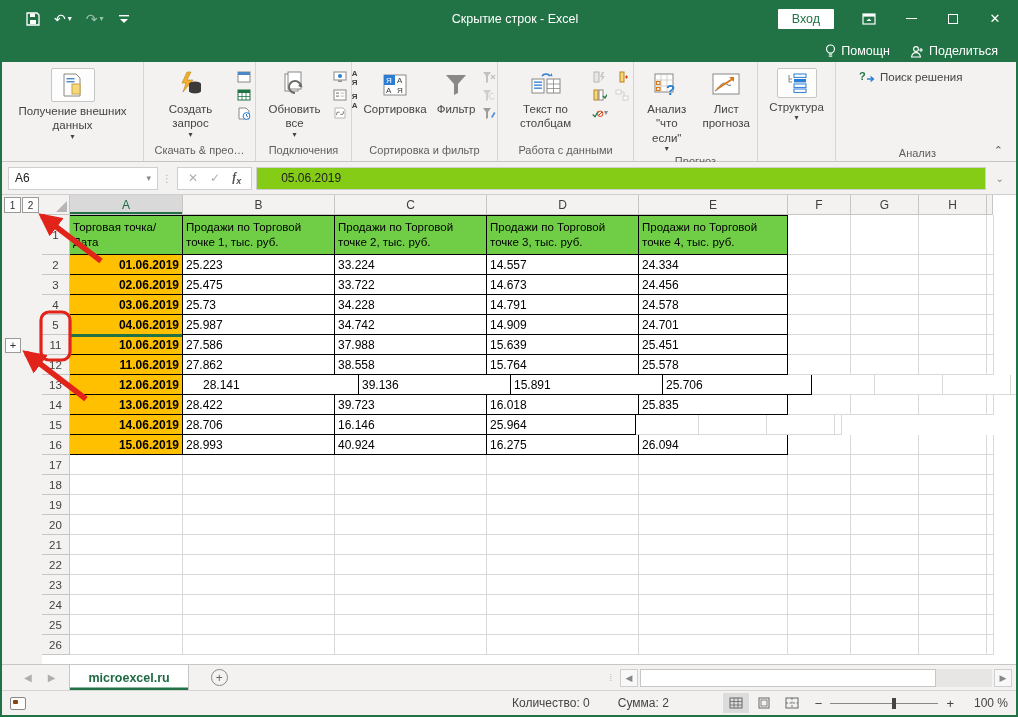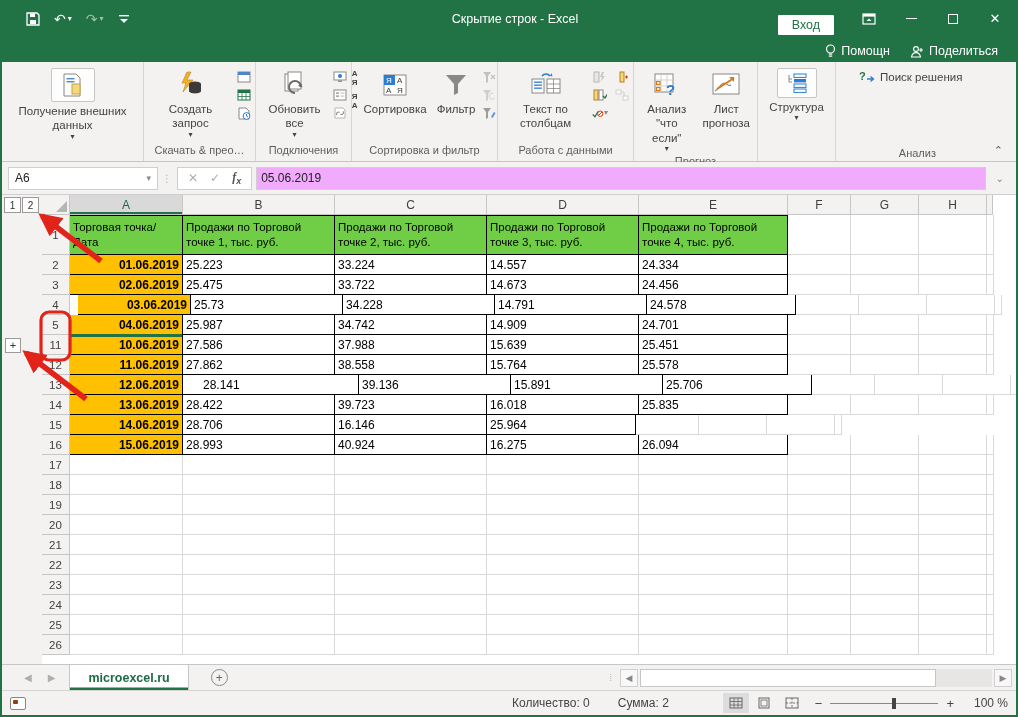--- a/index.html
+++ b/index.html
@@ -6,21 +6,21 @@
   *{box-sizing:border-box;font-family:"Liberation Sans","DejaVu Sans",sans-serif;}
   .window{width:1018px;height:717px;background:#fff;border:2px solid #217346;display:flex;flex-direction:column;position:relative;overflow:hidden;}
 
   
   .titlebar{height:33px;background:#217346;display:flex;align-items:center;color:#fff;flex:0 0 auto;}
   .qat{display:flex;align-items:center;gap:14px;margin-left:24px;}
   .qat .qbtn{display:flex;align-items:center;gap:2px;color:#fff;font-size:14px;}
   .qat .dis{opacity:.55;}
   .ddv{font-size:8px;line-height:8px;}
   .title{position:absolute;left:12px;right:0;text-align:center;font-size:12.5px;color:#fff;pointer-events:none;}
-  .tb-right{margin-left:auto;display:flex;align-items:flex-end;gap:0;height:100%;}
+  .tb-right{margin-left:auto;display:flex;align-items:center;gap:0;height:100%;}
   .signin{background:#fff;color:#217346;font-size:12.5px;padding:3px 14px;border-radius:1px;margin-right:14px;}
   .wbtn{width:42px;height:100%;display:flex;align-items:center;justify-content:center;font-size:13px;color:#fff;}
   .maxi{width:10px;height:10px;border:1px solid #fff;display:inline-block;}
   .mini{width:11px;height:1.5px;background:#fff;display:inline-block;}
 
   
   .tabs{height:27px;background:#217346;display:flex;align-items:flex-end;color:#fff;flex:0 0 auto;}
   .rtab{padding:5px 13px 6px;font-size:12.5px;white-space:nowrap;}
   .rtab.active{background:#f3f2f1;color:#217346;}
   .tabs-right{margin-left:auto;display:flex;align-items:center;gap:4px;padding-right:10px;padding-bottom:4px;}
@@ -42,21 +42,21 @@
   .chev{align-self:flex-end;color:#605e5c;font-size:11px;padding:0 6px 4px 0;margin-left:2px;}
   .solverbtn{display:flex;align-items:center;gap:5px;font-size:11.5px;color:#444;padding:4px 6px;}
 
   
   .fbar{height:33px;background:#f3f2f1;border-bottom:1px solid #d0cece;display:flex;align-items:center;padding:4px 6px;gap:4px;flex:0 0 auto;}
   .namebox{width:150px;height:23px;background:#fff;border:1px solid #d0cece;display:flex;align-items:center;font-size:12px;color:#222;padding:0 6px;}
   .namebox .dd2{margin-left:auto;color:#888;font-size:9px;}
   .fdots{color:#b5b2af;font-size:10px;letter-spacing:1px;}
   .fxbtns{display:flex;align-items:center;gap:12px;background:#fff;border:1px solid #d0cece;height:23px;padding:0 10px;color:#b0adab;font-size:12px;}
   .fxi{font-style:italic;font-family:"Liberation Serif","DejaVu Serif",serif;color:#555;font-weight:bold;}
-  .finput{flex:1;height:23px;background:#f0abfc;border:1px solid #d0cece;display:flex;align-items:center;font-size:12px;color:#222;padding:0 4px;}
+  .finput{flex:1;height:23px;background:#84cc16;border:1px solid #d0cece;display:flex;align-items:center;font-size:12px;color:#222;padding:0 24px;}
   .fchev{color:#888;font-size:10px;padding:0 6px;}
 
   
   .sheet{flex:1;display:flex;position:relative;background:#fff;overflow:hidden;}
   .outline-margin{width:40px;background:#f3f2f1;flex:0 0 auto;position:relative;}
   .lvlbtn{position:absolute;top:2px;width:17px;height:16px;border:1px solid #9c9a98;background:#fdfdfd;font-size:10px;color:#333;display:flex;align-items:center;justify-content:center;}
   .plusbtn{position:absolute;left:3px;top:143px;width:16px;height:15px;border:1px solid #9c9a98;background:#fdfdfd;font-size:11px;color:#333;display:flex;align-items:center;justify-content:center;line-height:1;}
   .gridwrap{flex:0 0 auto;}
   .hrow{display:flex;}
   .corner{width:28px;height:20px;background:#f3f2f1;border-right:1px solid #c6c6c6;border-bottom:1px solid #c6c6c6;position:relative;}
@@ -520,21 +520,21 @@
             <div class="cell db" style="width: 152px;">33.722</div>
             <div class="cell db" style="width: 152px;">14.673</div>
             <div class="cell db" style="width: 149px;">24.456</div>
             <div class="cell" style="width: 63px;"></div>
             <div class="cell" style="width: 68px;"></div>
             <div class="cell" style="width: 68px;"></div>
             <div class="cell" style="width: 6px;"></div>
           </div>
           <div class="grow" style="height: 20px;">
             <div class="rowhdr" style="height: 20px;">4</div>
-            <div class="cell date db" style="width: 113px; margin-left: 8px;">03.06.2019</div>
+            <div class="cell date db" style="width: 113px;">03.06.2019</div>
             <div class="cell db" style="width: 152px;">25.73</div>
             <div class="cell db" style="width: 152px;">34.228</div>
             <div class="cell db" style="width: 152px;">14.791</div>
             <div class="cell db" style="width: 149px;">24.578</div>
             <div class="cell" style="width: 63px;"></div>
             <div class="cell" style="width: 68px;"></div>
             <div class="cell" style="width: 68px;"></div>
             <div class="cell" style="width: 6px;"></div>
           </div>
           <div class="grow" style="height: 20px;">

